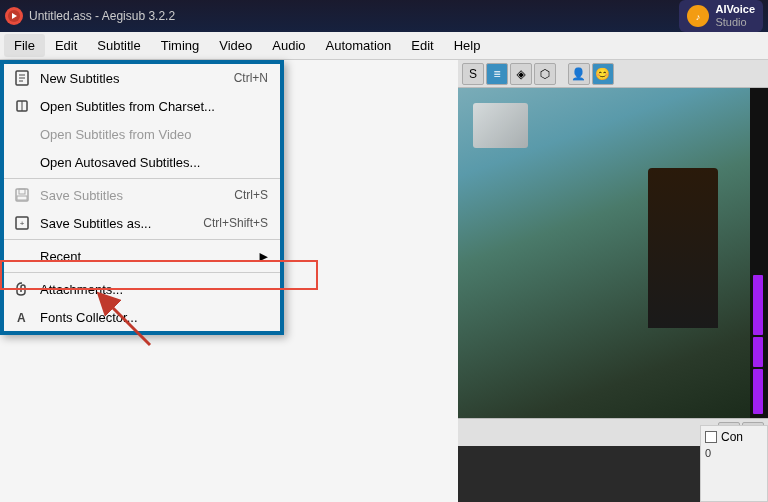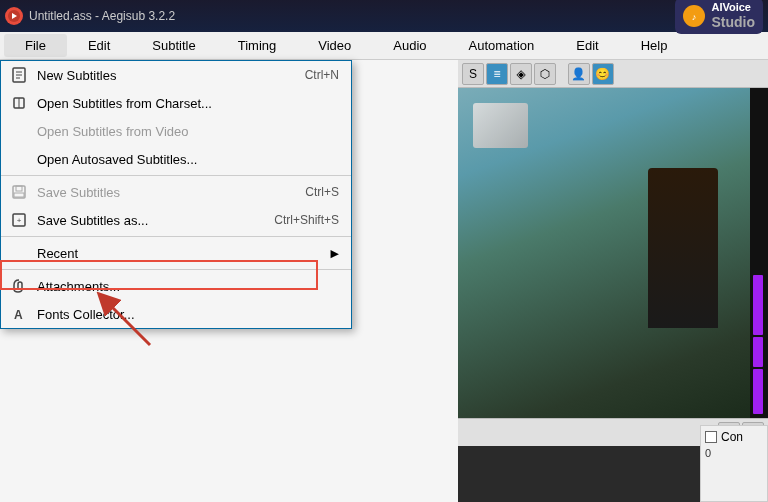--- a/index.html
+++ b/index.html
@@ -73,21 +73,21 @@
     
     #menu-bar {
       height: 28px;
       background: #f0f0f0;
       display: flex;
       align-items: center;
       border-bottom: 1px solid #ccc;
       padding: 0 4px;
     }
     .menu-item {
-      padding: 4px 21px;
+      padding: 4px 10px;
       cursor: pointer;
       border-radius: 3px;
       font-size: 13px;
       color: #000;
       white-space: nowrap;
     }
     .menu-item.active {
       background: #e8e8e8;
     }
 
@@ -96,23 +96,23 @@
       display: flex;
       height: calc(502px - 32px - 28px);
       position: relative;
     }
 
     
     #file-dropdown {
       position: absolute;
       top: 0;
       left: 0;
-      width: 352px;
+      width: 284px;
       background: #f5f5f5;
-      border: 1px solid #0369a1;
+      border: 4px solid #0369a1;
       box-shadow: 3px 3px 8px rgba(0,0,0,0.3);
       z-index: 20;
     }
     .dropdown-item {
       display: flex;
       align-items: center;
       padding: 6px 12px 6px 36px;
       position: relative;
       cursor: pointer;
       min-height: 28px;
@@ -272,21 +272,21 @@
   </div>
   <div id="aivoice-badge">
     <div id="aivoice-logo">
       <svg width="16" height="16" viewBox="0 0 16 16">
         <circle cx="8" cy="8" r="7" fill="#f39c12"></circle>
         <text x="8" y="12" text-anchor="middle" font-size="9" fill="white" font-weight="bold">♪</text>
       </svg>
     </div>
     <div id="aivoice-text">
       <div>AIVoice</div>
-      <div style="font-weight:bold;font-size:14px;color:#aaa;">Studio</div>
+      <div style="font-weight:normal;font-size:11px;color:#aaa;">Studio</div>
     </div>
   </div>
 </div>
 
 <div id="menu-bar">
   <div class="menu-item active" style="background:#e0e0e0;">File</div>
   <div class="menu-item">Edit</div>
   <div class="menu-item">Subtitle</div>
   <div class="menu-item">Timing</div>
   <div class="menu-item">Video</div>

